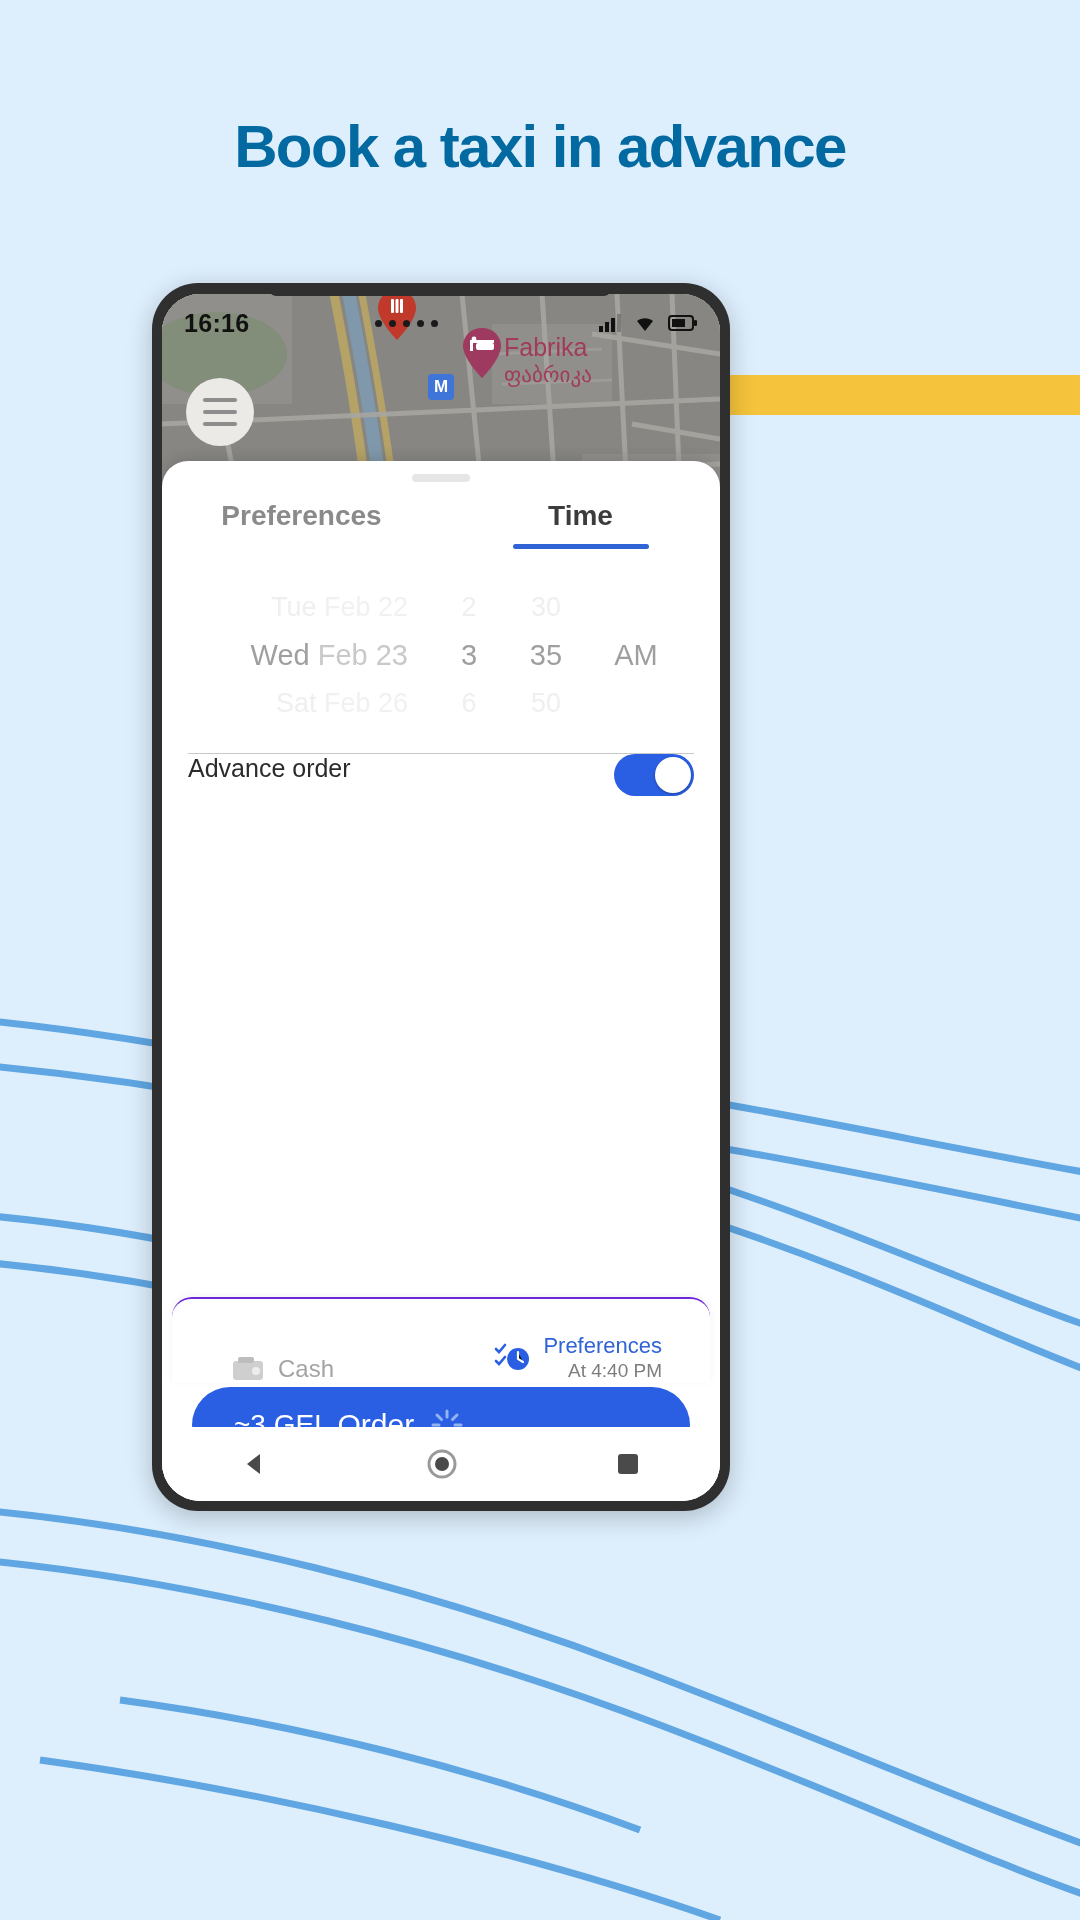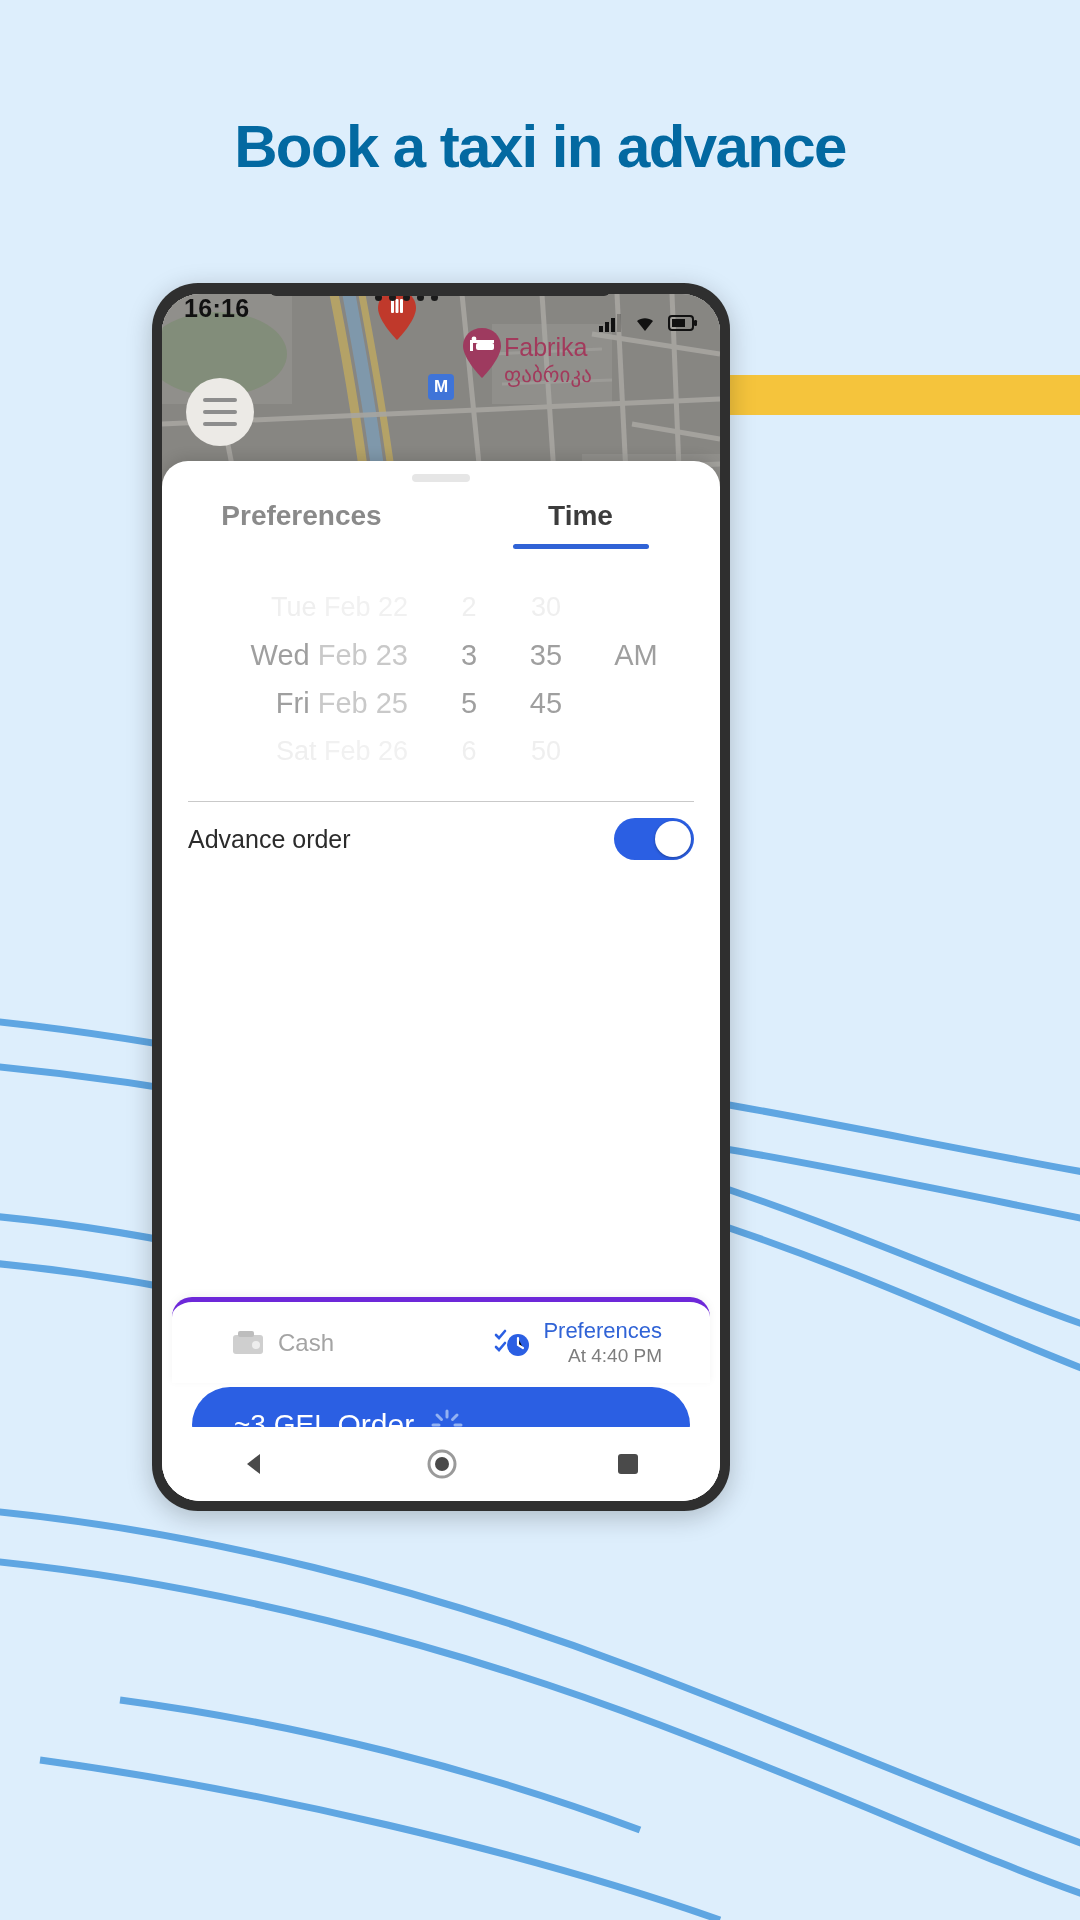--- a/index.html
+++ b/index.html
@@ -47,21 +47,21 @@
     background: #f5c43c; z-index: 3;
   }
 
   
   .map { position: absolute; inset: 0; height: 300px; background: #9e9e9a; }
   .map svg { display:block; }
   .map-dim { position:absolute; inset:0; background: rgba(60,60,60,.30); }
 
   .status-bar {
     position: absolute; top: 0; left: 0; width: 558px; height: 58px;
-    display: flex; z-index: 6;
+    display: flex; align-items: center; z-index: 6;
     padding: 0 22px;
   }
   .status-time { font-size: 25px; font-weight: 600; color: #111; letter-spacing: .3px; }
   .status-dots { flex: 0 0 auto; margin-left: 126px; display:flex; gap:7px; }
   .status-dots i { width: 7px; height: 7px; background:#1a1a1a; border-radius: 50%; display:block; }
   .status-right { margin-left: auto; display:flex; align-items:center; gap: 11px; }
 
   .menu-btn {
     position: absolute; left: 24px; top: 84px; width: 68px; height: 68px;
     background: #eceae6; border-radius: 50%; z-index: 6;
@@ -115,21 +115,21 @@
   .f2 { font-size: 27px; color: #efefef; }
   .f1 { font-size: 29px; color: #9f9f9f; }
   .f0 { font-size: 34px; color: #1b1b1b; }
   .pdate .dim { color: #c9c9c9; }
   .f2 .dim { color: #f1f1f1; }
 
   .divider { height: 1px; background: #c9c9c9; margin: 26px 26px 0; }
 
   
   .orow {
-    display:flex; align-items:center; padding: 0 26px;
+    display:flex; align-items:flex-start; padding: 0 26px;
     height: 74px; justify-content: space-between; gap: 47px;
   }
   .orow-label { font-size: 25px; color: #2b2b2b; }
   .toggle {
     width: 80px; height: 42px; background: #2b5fe3; border-radius: 21px;
     position: relative;
   }
   .toggle .knob {
     position:absolute; right: 3px; top: 3px; width: 36px; height: 36px;
     background:#fff; border-radius:50%; box-shadow: 0 1px 3px rgba(0,0,0,.3);
@@ -137,22 +137,22 @@
   .flight-input {
     width: 230px; height: 36px; border: none; border-bottom: 2px solid #9a9a9a;
     background: transparent; outline: none; font-size: 24px; color:#2b2b2b;
     font-family: "Liberation Sans", sans-serif;
   }
 
   
   .bottom-bar {
     position:absolute; left: 10px; bottom: 118px; width: 538px; height: 86px;
     background: #fff; border-radius: 20px 20px 0 0;
-    border-top: 5px solid #6d28d9;
-    display:flex; align-items:center; z-index: 9;
+    border-top: 2px solid #6d28d9;
+    display:flex; align-items:flex-end; z-index: 9;
     box-shadow: 0 -2px 8px rgba(0,0,0,.05);
   }
   .pay { display:flex; align-items:center; gap: 12px; padding-left: 60px; }
   .pay-label { font-size: 24px; color: #a4a4a4; }
   .prefs { display:flex; align-items:center; gap: 13px; margin-left: auto; padding-right: 48px; }
   .prefs-text { line-height: 1.25; }
   .prefs-title { font-size: 22px; color: #3063d6; }
   .prefs-sub { font-size: 19px; color: #7d7d7d; text-align:right; }
 
   .order-btn {
@@ -326,29 +326,20 @@
           <div class="pdate f1">
             <span>Wed</span>
             <span class="dim">Feb 23</span>
           </div>
           <div class="phour f1">3</div>
           <div class="pmin f1">35</div>
           <div class="pmer f1">AM</div>
         </div>
 
 
-        <div class="prow">
-          <div class="pdate f1">
-            <span>Fri</span>
-            <span class="dim">Feb 25</span>
-          </div>
-          <div class="phour f1">5</div>
-          <div class="pmin f1">45</div>
-          <div class="pmer f1"></div>
-        </div>
 
         <div class="prow">
           <div class="pdate f2">
             <span>Sat</span>
             <span class="dim">Feb 26</span>
           </div>
           <div class="phour f2">6</div>
           <div class="pmin f2">50</div>
           <div class="pmer f2"></div>
         </div>

